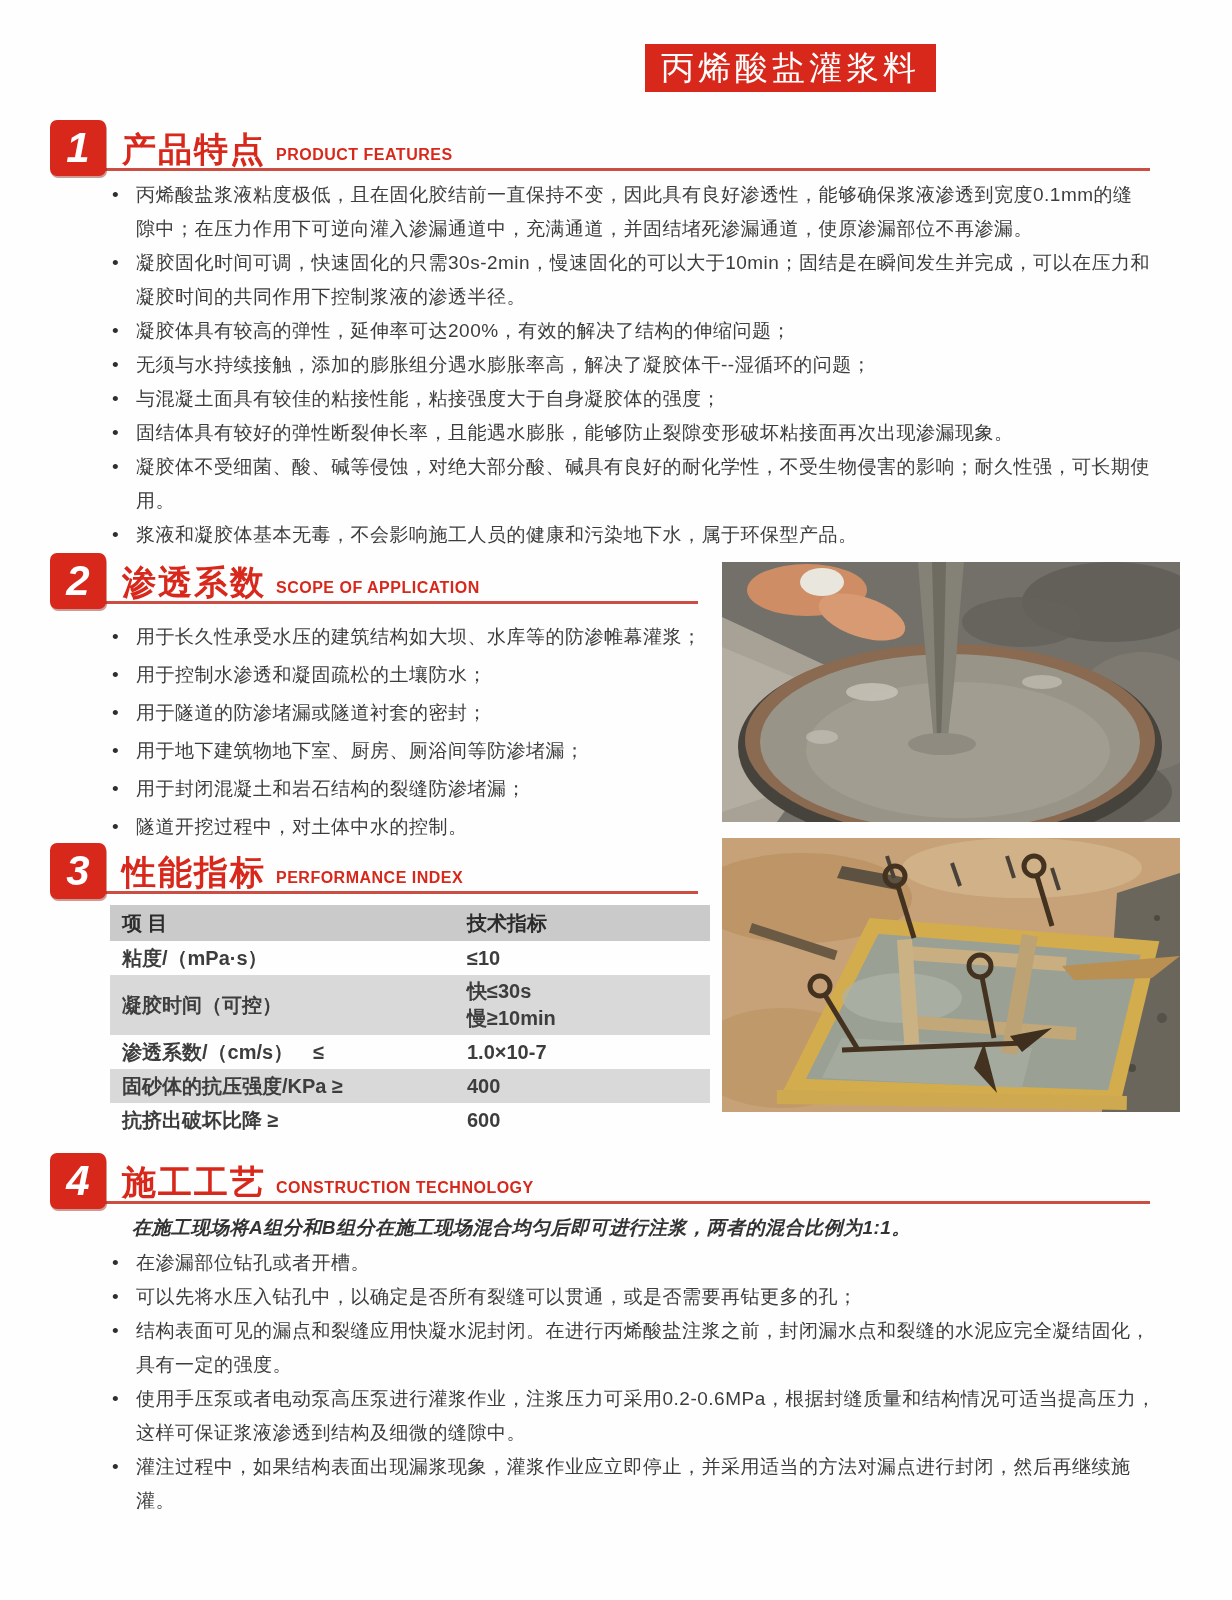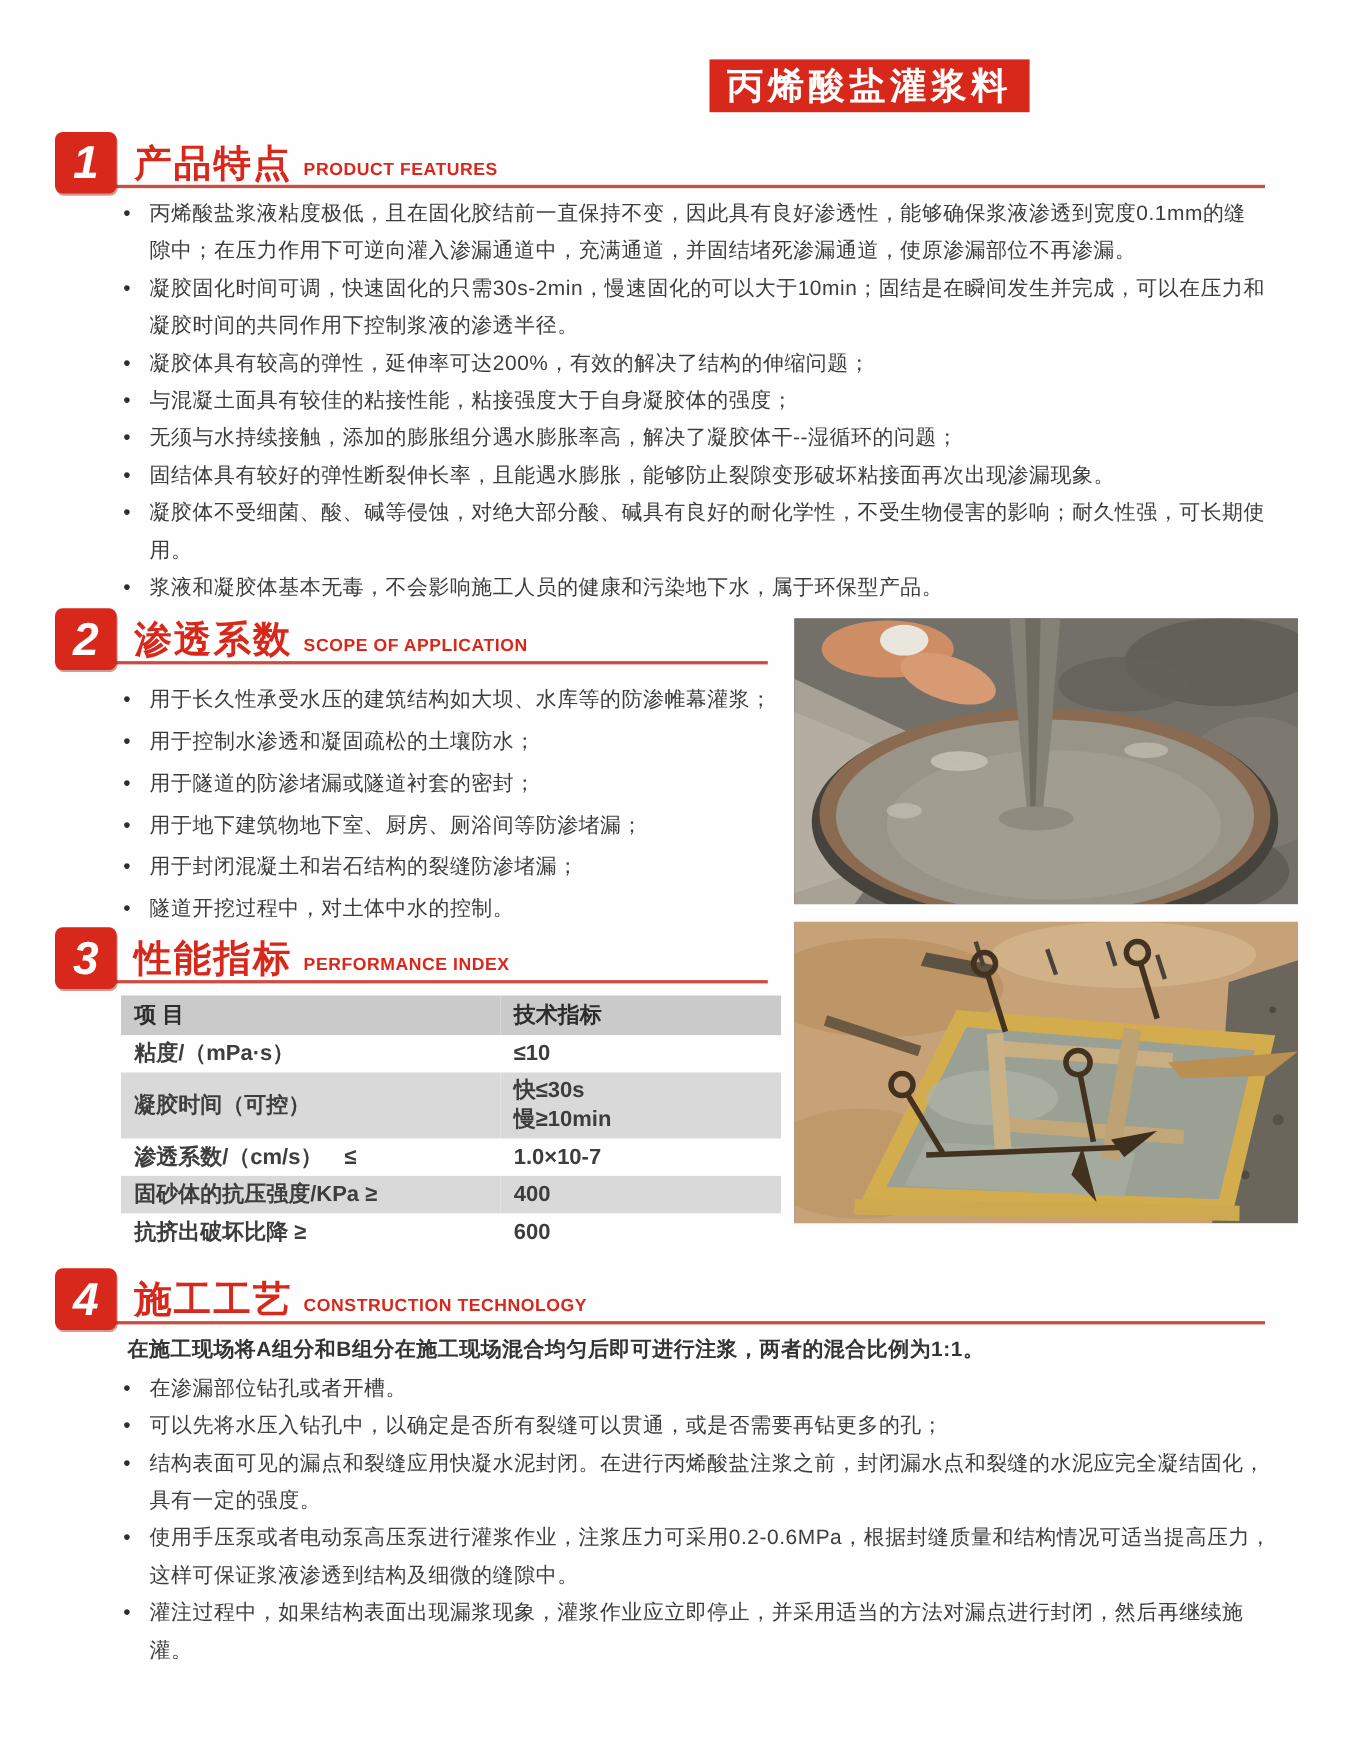--- a/index.html
+++ b/index.html
@@ -12,23 +12,23 @@
   *{box-sizing:border-box;}
   html,body{margin:0;padding:0;background:#ffffff;}
   .page{
     position:relative;width:1232px;height:1600px;margin:0 auto;
     background:#fefefe;overflow:hidden;
     font-family:"Liberation Sans","DejaVu Sans",sans-serif;
     color:var(--text);
   }
   
   .banner{
-    position:absolute;left:645px;top:54px;
+    position:absolute;left:645px;top:44px;
     background:var(--red);color:#ffffff;
-    font-size:33px;font-weight:bold;letter-spacing:4px;
+    font-size:33px;font-weight:normal;letter-spacing:4px;
     padding:6px 16px;line-height:1.1;
   }
   
   .sec-head{
     position:absolute;height:58px;display:flex;align-items:flex-end;
   }
   .sec-head .rule{
     position:absolute;left:2px;right:0;bottom:5px;height:3px;
     background:var(--line-red);opacity:.9;
   }
@@ -92,22 +92,22 @@
     <div class="rule"></div>
     <div class="sec-badge">1</div>
     <div class="sec-title">产品特点</div>
     <div class="sec-sub">PRODUCT FEATURES</div>
   </div>
 
   <ul class="blist" style="left:100px;top:178px;width:1050px;">
     <li>丙烯酸盐浆液粘度极低，且在固化胶结前一直保持不变，因此具有良好渗透性，能够确保浆液渗透到宽度0.1mm的缝隙中；在压力作用下可逆向灌入渗漏通道中，充满通道，并固结堵死渗漏通道，使原渗漏部位不再渗漏。</li>
     <li>凝胶固化时间可调，快速固化的只需30s-2min，慢速固化的可以大于10min；固结是在瞬间发生并完成，可以在压力和凝胶时间的共同作用下控制浆液的渗透半径。</li>
     <li>凝胶体具有较高的弹性，延伸率可达200%，有效的解决了结构的伸缩问题；</li>
+    <li>无须与水持续接触，添加的膨胀组分遇水膨胀率高，解决了凝胶体干--湿循环的问题；</li>
     <li>与混凝土面具有较佳的粘接性能，粘接强度大于自身凝胶体的强度；</li>
-    <li>无须与水持续接触，添加的膨胀组分遇水膨胀率高，解决了凝胶体干--湿循环的问题；</li>
     <li>固结体具有较好的弹性断裂伸长率，且能遇水膨胀，能够防止裂隙变形破坏粘接面再次出现渗漏现象。</li>
     <li>凝胶体不受细菌、酸、碱等侵蚀，对绝大部分酸、碱具有良好的耐化学性，不受生物侵害的影响；耐久性强，可长期使用。</li>
     <li>浆液和凝胶体基本无毒，不会影响施工人员的健康和污染地下水，属于环保型产品。</li>
   </ul>
 
   <div class="sec-head" style="left:50px;top:551px;width:648px;">
     <div class="rule"></div>
     <div class="sec-badge">2</div>
     <div class="sec-title">渗透系数</div>
     <div class="sec-sub">SCOPE OF APPLICATION</div>
@@ -239,21 +239,21 @@
     </svg>
   </div>
 
   <div class="sec-head" style="left:50px;top:1151px;width:1100px;">
     <div class="rule"></div>
     <div class="sec-badge">4</div>
     <div class="sec-title">施工工艺</div>
     <div class="sec-sub">CONSTRUCTION TECHNOLOGY</div>
   </div>
 
-  <div class="intro" style="left:116px;top:1212px;width:1030px;">在施工现场将A组分和B组分在施工现场混合均匀后即可进行注浆，两者的混合比例为1:1。</div>
+  <div class="intro" style="left:132px;top:1212px;width:1030px;font-style:italic;">在施工现场将A组分和B组分在施工现场混合均匀后即可进行注浆，两者的混合比例为1:1。</div>
 
   <ul class="blist" style="left:100px;top:1246px;width:1068px;">
     <li>在渗漏部位钻孔或者开槽。</li>
     <li>可以先将水压入钻孔中，以确定是否所有裂缝可以贯通，或是否需要再钻更多的孔；</li>
     <li>结构表面可见的漏点和裂缝应用快凝水泥封闭。在进行丙烯酸盐注浆之前，封闭漏水点和裂缝的水泥应完全凝结固化，具有一定的强度。</li>
     <li>使用手压泵或者电动泵高压泵进行灌浆作业，注浆压力可采用0.2-0.6MPa，根据封缝质量和结构情况可适当提高压力，这样可保证浆液渗透到结构及细微的缝隙中。</li>
     <li>灌注过程中，如果结构表面出现漏浆现象，灌浆作业应立即停止，并采用适当的方法对漏点进行封闭，然后再继续施灌。</li>
   </ul>
 
 </div>

